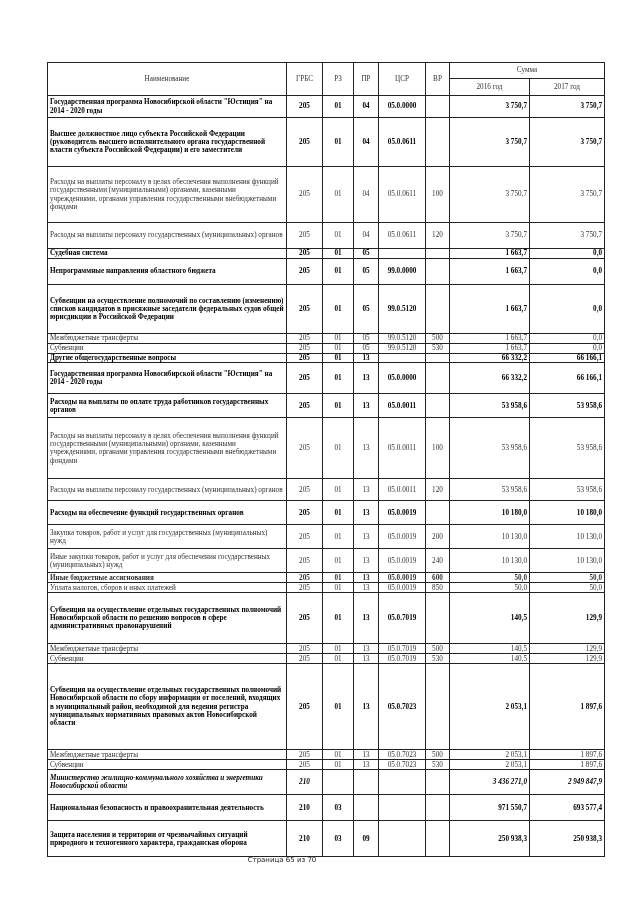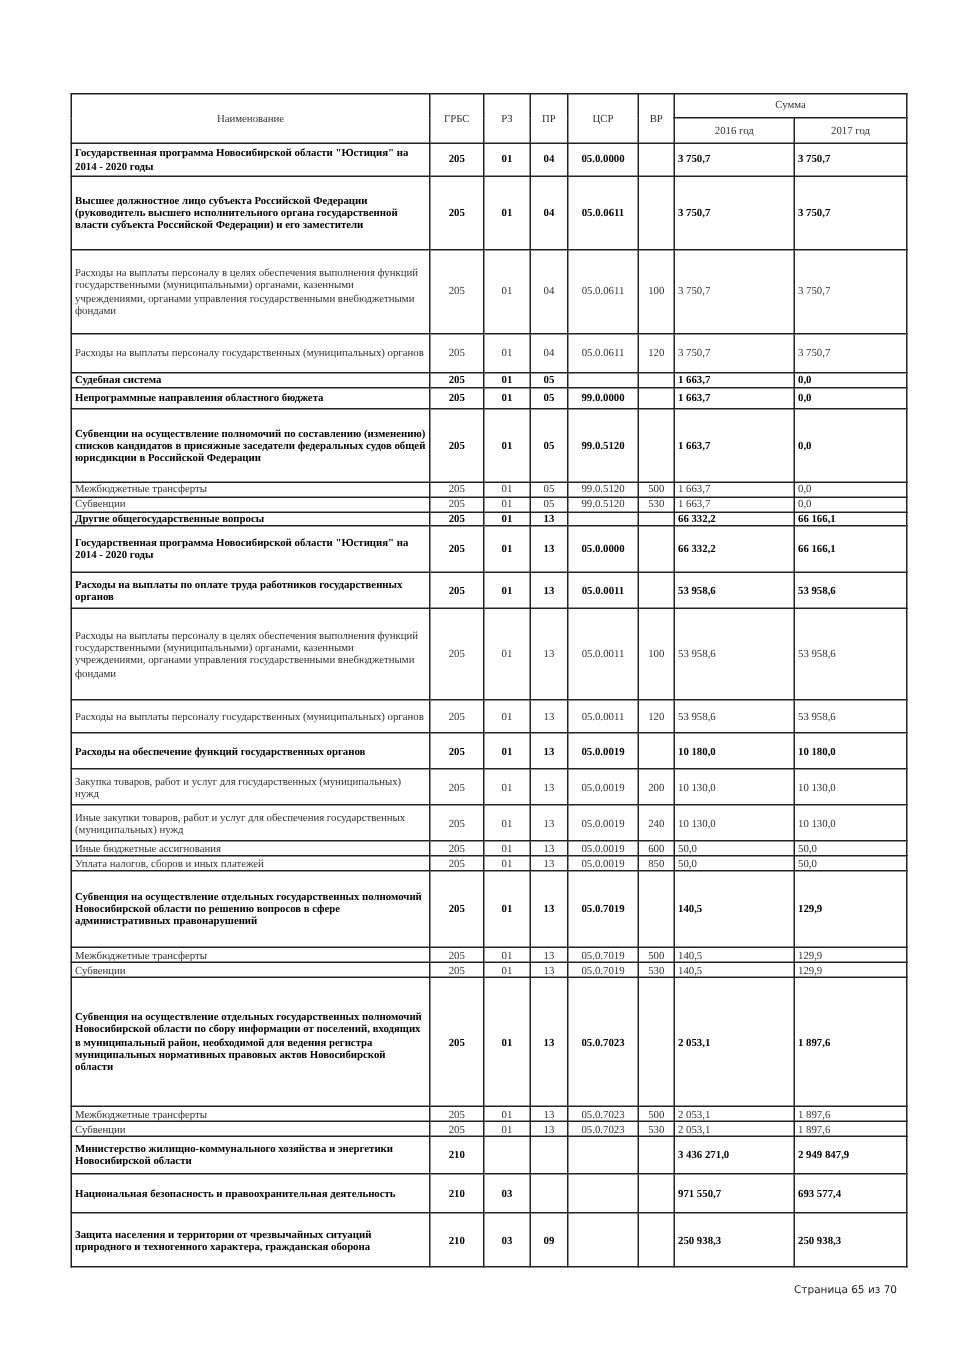--- a/index.html
+++ b/index.html
@@ -6,28 +6,28 @@
   body { width:640px; height:905px; position:relative; overflow:hidden;
          font-family:"Liberation Serif", serif; color:#000; }
   .page { position:absolute; left:0; top:0; width:640px; height:905px; background:#fff; }
   table.budget { position:absolute; left:47px; top:62px; border-collapse:collapse;
          table-layout:fixed; width:557px; }
   table.budget td, table.budget th { border:1px solid #222; padding:0 2px;
          font-size:7.2px; line-height:8.3px; vertical-align:middle; overflow:hidden; }
   table.budget th { font-weight:normal; text-align:center; color:#333;margin-top:48px; }
   td.name { text-align:left; }
   td.c { text-align:center; }
-  td.r { }
+  td.r { text-align:right; }
   tr.b td { font-weight:bold; }
   tr.n td { color:#333; }
   col.c-name { width:239px; } col.c-grbs { width:36px; } col.c-rz { width:31px; }
   col.c-pr { width:25px; } col.c-csr { width:47px; } col.c-vr { width:24px; }
   col.c-y16 { width:80px; } col.c-y17 { width:75px; }
-  .footer { position:absolute; left:0; width:564px; top:856px; text-align:right;
-         font-family:"DejaVu Sans", sans-serif; font-size:7px; color:#222;padding-left:34px; }
+  .footer { position:absolute; left:0; width:564px; top:856px; text-align:center;
+         font-family:"DejaVu Sans", sans-serif; font-size:7px; color:#222; }
 </style>
 </head>
 <body>
 
 <div class="page">
   <table class="budget">
     <colgroup>
       <col class="c-name">
         <col class="c-grbs">
         <col class="c-rz">
@@ -96,21 +96,21 @@
         <tr class="b" style="height: 10px;">
           <td class="name">Судебная система</td>
           <td class="c">205</td>
           <td class="c">01</td>
           <td class="c">05</td>
           <td class="c"></td>
           <td class="c"></td>
           <td class="r">1 663,7</td>
           <td class="r">0,0</td>
         </tr>
-        <tr class="b" style="height: 14px;">
+        <tr class="b" style="height: 26px;">
           <td class="name">Непрограммные направления областного бюджета</td>
           <td class="c">205</td>
           <td class="c">01</td>
           <td class="c">05</td>
           <td class="c">99.0.0000</td>
           <td class="c"></td>
           <td class="r">1 663,7</td>
           <td class="r">0,0</td>
         </tr>
         <tr class="b" style="height: 49px;">
@@ -216,21 +216,21 @@
         <tr class="n" style="height: 24px;">
           <td class="name">Иные закупки товаров, работ и услуг для обеспечения государственных (муниципальных) нужд</td>
           <td class="c">205</td>
           <td class="c">01</td>
           <td class="c">13</td>
           <td class="c">05.0.0019</td>
           <td class="c">240</td>
           <td class="r">10 130,0</td>
           <td class="r">10 130,0</td>
         </tr>
-        <tr class="n" style="height: 10px;">
+        <tr class="n" style="height: 10px; font-weight: bold;">
           <td class="name">Иные бюджетные ассигнования</td>
           <td class="c">205</td>
           <td class="c">01</td>
           <td class="c">13</td>
           <td class="c">05.0.0019</td>
           <td class="c">600</td>
           <td class="r">50,0</td>
           <td class="r">50,0</td>
         </tr>
         <tr class="n" style="height: 10px;">
@@ -296,21 +296,21 @@
         <tr class="n" style="height: 10px;">
           <td class="name">Субвенции</td>
           <td class="c">205</td>
           <td class="c">01</td>
           <td class="c">13</td>
           <td class="c">05.0.7023</td>
           <td class="c">530</td>
           <td class="r">2 053,1</td>
           <td class="r">1 897,6</td>
         </tr>
-        <tr class="b" style="height: 25px;">
+        <tr class="b" style="height: 25px; font-style: italic;">
           <td class="name">Министерство жилищно-коммунального хозяйства и энергетики Новосибирской области</td>
           <td class="c">210</td>
           <td class="c"></td>
           <td class="c"></td>
           <td class="c"></td>
           <td class="c"></td>
           <td class="r">3 436 271,0</td>
           <td class="r">2 949 847,9</td>
         </tr>
         <tr class="b" style="height: 26px;">

